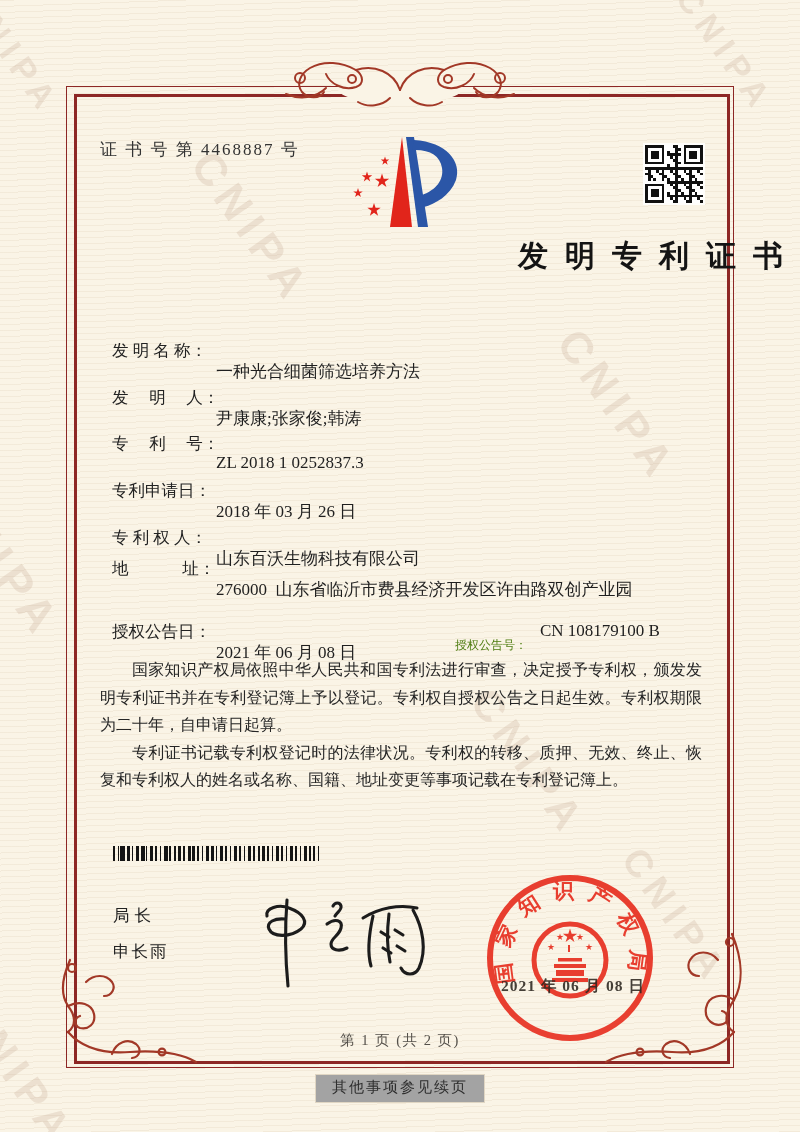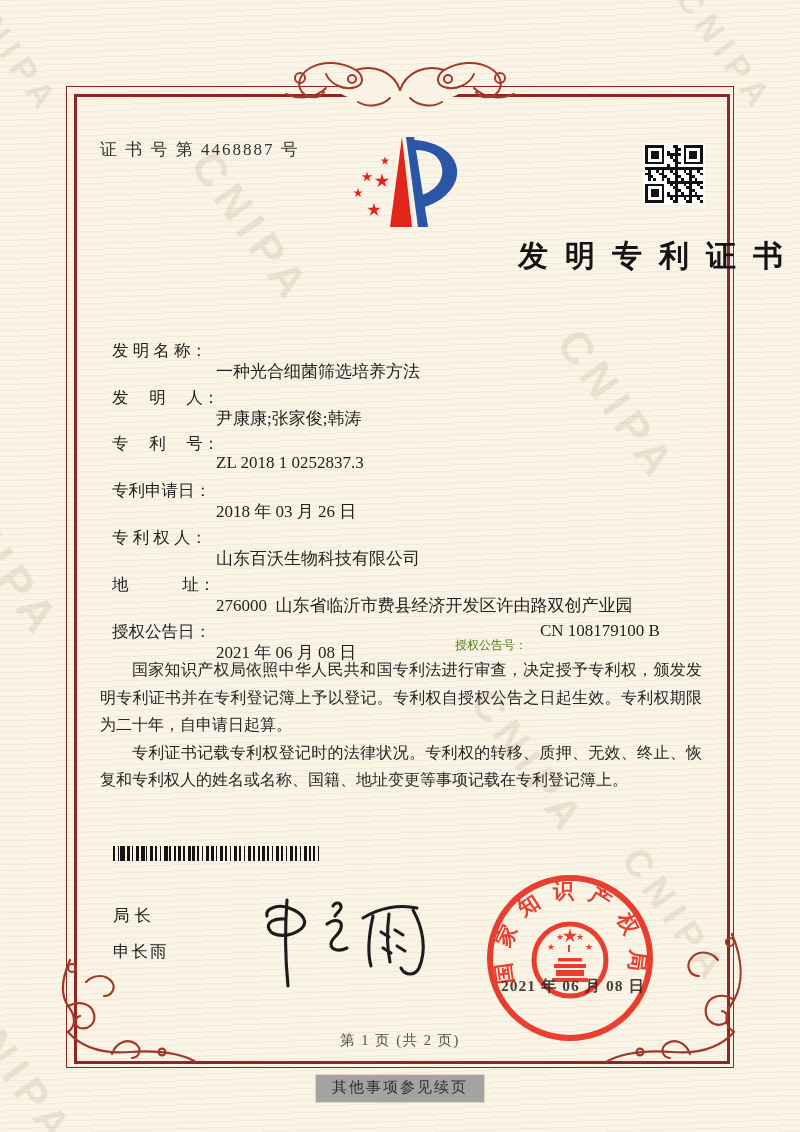--- a/index.html
+++ b/index.html
@@ -287,21 +287,21 @@
     <span class="field-value">ZL 2018 1 0252837.3</span>
   </div>
   <div class="abs field-row" style="left:0; top:480px; width:648px;">
     <span class="field-label">专利申请日：</span>
     <span class="field-value">2018 年 03 月 26 日</span>
   </div>
   <div class="abs field-row" style="left:0; top:527px; width:699px;">
     <span class="field-label">专 利 权 人：</span>
     <span class="field-value">山东百沃生物科技有限公司</span>
   </div>
-  <div class="abs field-row" style="left:0; top:574px; width:684px;">
+  <div class="abs field-row" style="left:0; top:558px; width:684px;">
     <span class="field-label">地　　　 址：</span>
     <span class="field-value">276000  山东省临沂市费县经济开发区许由路双创产业园</span>
   </div>
   <div class="abs field-row" style="left:0; top:621px; width:800px;">
     <span class="field-label">授权公告日：</span>
     <span class="field-value">2021 年 06 月 08 日</span>
     <span class="field-label2">授权公告号：</span>
     <span class="field-value2">CN 108179100 B</span>
   </div>
 

